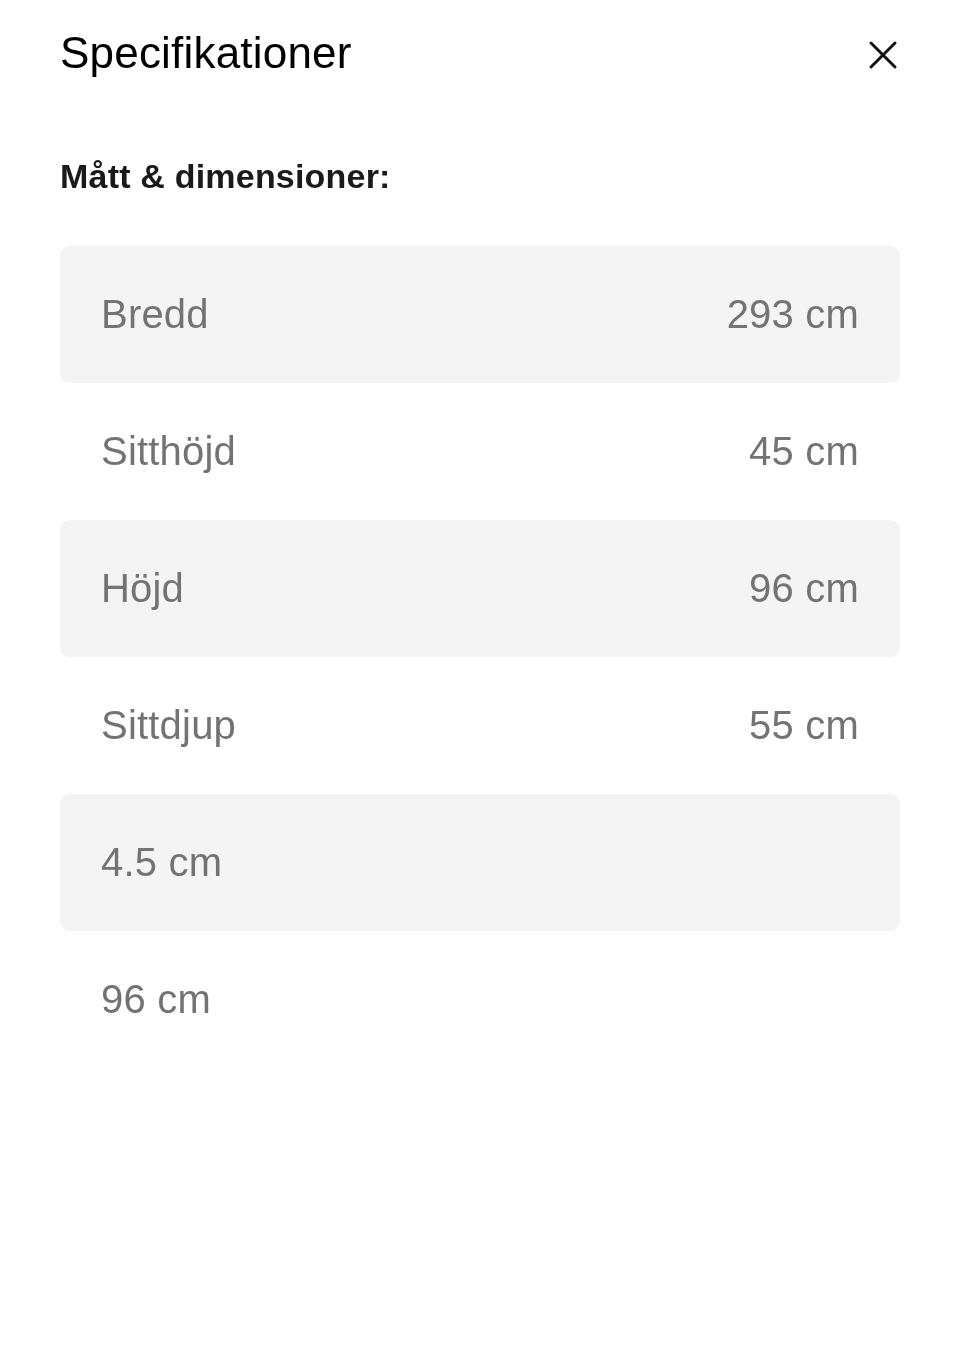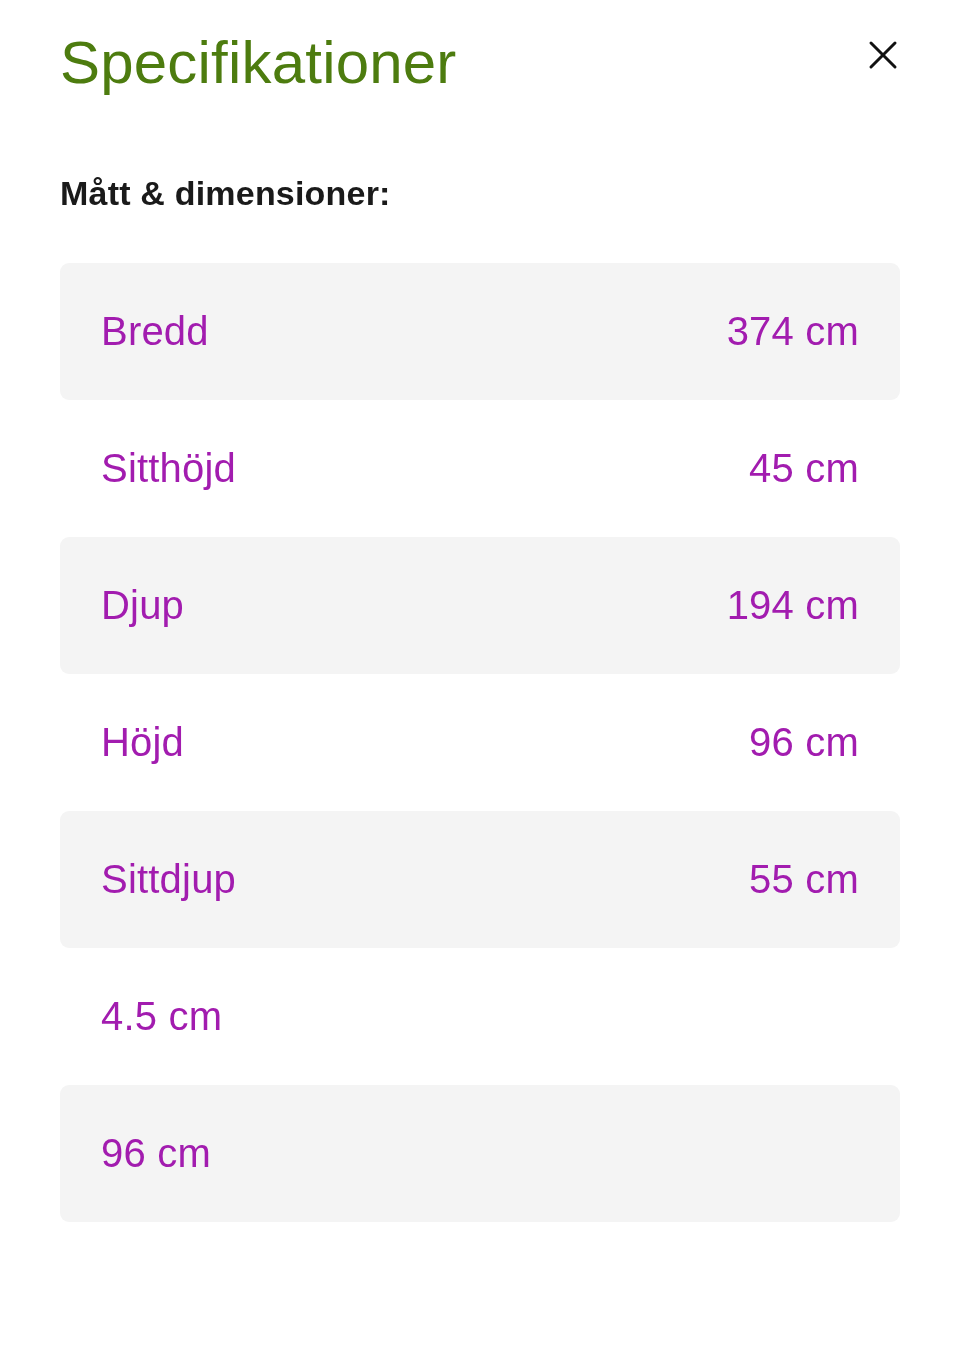--- a/index.html
+++ b/index.html
@@ -23,24 +23,24 @@
 
   
   .modal-header {
     display: flex;
     justify-content: space-between;
     align-items: flex-start;
     padding-top: 28px;
   }
 
   .modal-title {
-    font-size: 60px;
+    font-size: 44px;
     font-weight: 400;
     line-height: 1.15;
-    color: #4d7c0f;
+    color: #000000;
     letter-spacing: 0.2px;
   }
 
   .close-button {
     background: none;
     border: none;
     cursor: pointer;
     padding: 8px;
     margin-top: 2px;
     margin-right: -8px;
@@ -66,21 +66,21 @@
   }
 
   .spec-row {
     height: 137px;
     display: flex;
     justify-content: space-between;
     align-items: center;
     padding: 0 41px;
     font-size: 40px;
     font-weight: 400;
-    color: #a21caf;
+    color: #737373;
   }
 
   .spec-row:nth-child(odd) {
     background: #f4f4f4;
     border-radius: 9px;
   }
 
   .spec-label {
     letter-spacing: 0.2px;
   }
@@ -107,32 +107,28 @@
       </span>
     </button>
   </div>
 
   <h2 class="section-heading">Mått &amp; dimensioner:</h2>
 
   <div class="spec-list">
 
     <div class="spec-row">
       <span class="spec-label">Bredd</span>
-      <span class="spec-value">374 cm</span>
+      <span class="spec-value">293 cm</span>
     </div>
 
     <div class="spec-row">
       <span class="spec-label">Sitthöjd</span>
       <span class="spec-value">45 cm</span>
     </div>
 
-    <div class="spec-row">
-      <span class="spec-label">Djup</span>
-      <span class="spec-value">194 cm</span>
-    </div>
 
     <div class="spec-row">
       <span class="spec-label">Höjd</span>
       <span class="spec-value">96 cm</span>
     </div>
 
 
     <div class="spec-row">
       <span class="spec-label">Sittdjup</span>
       <span class="spec-value">55 cm</span>

